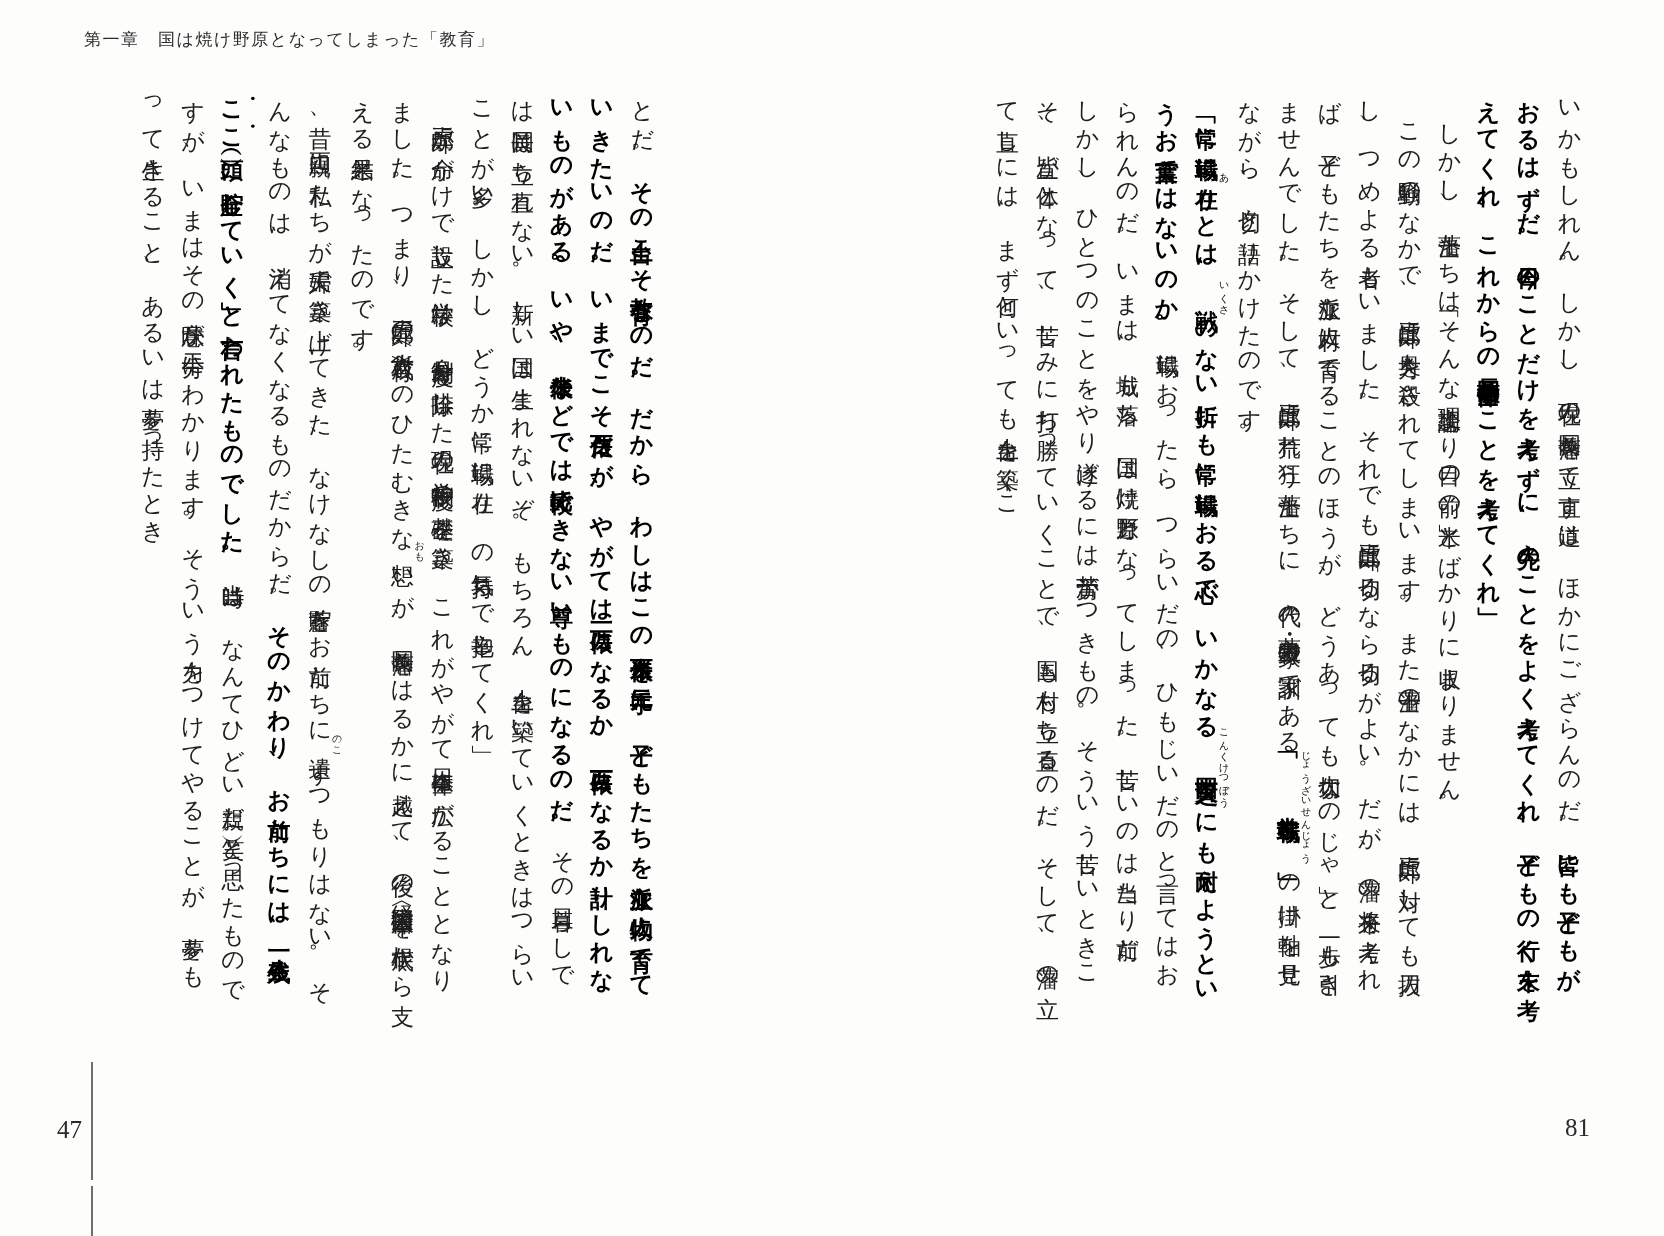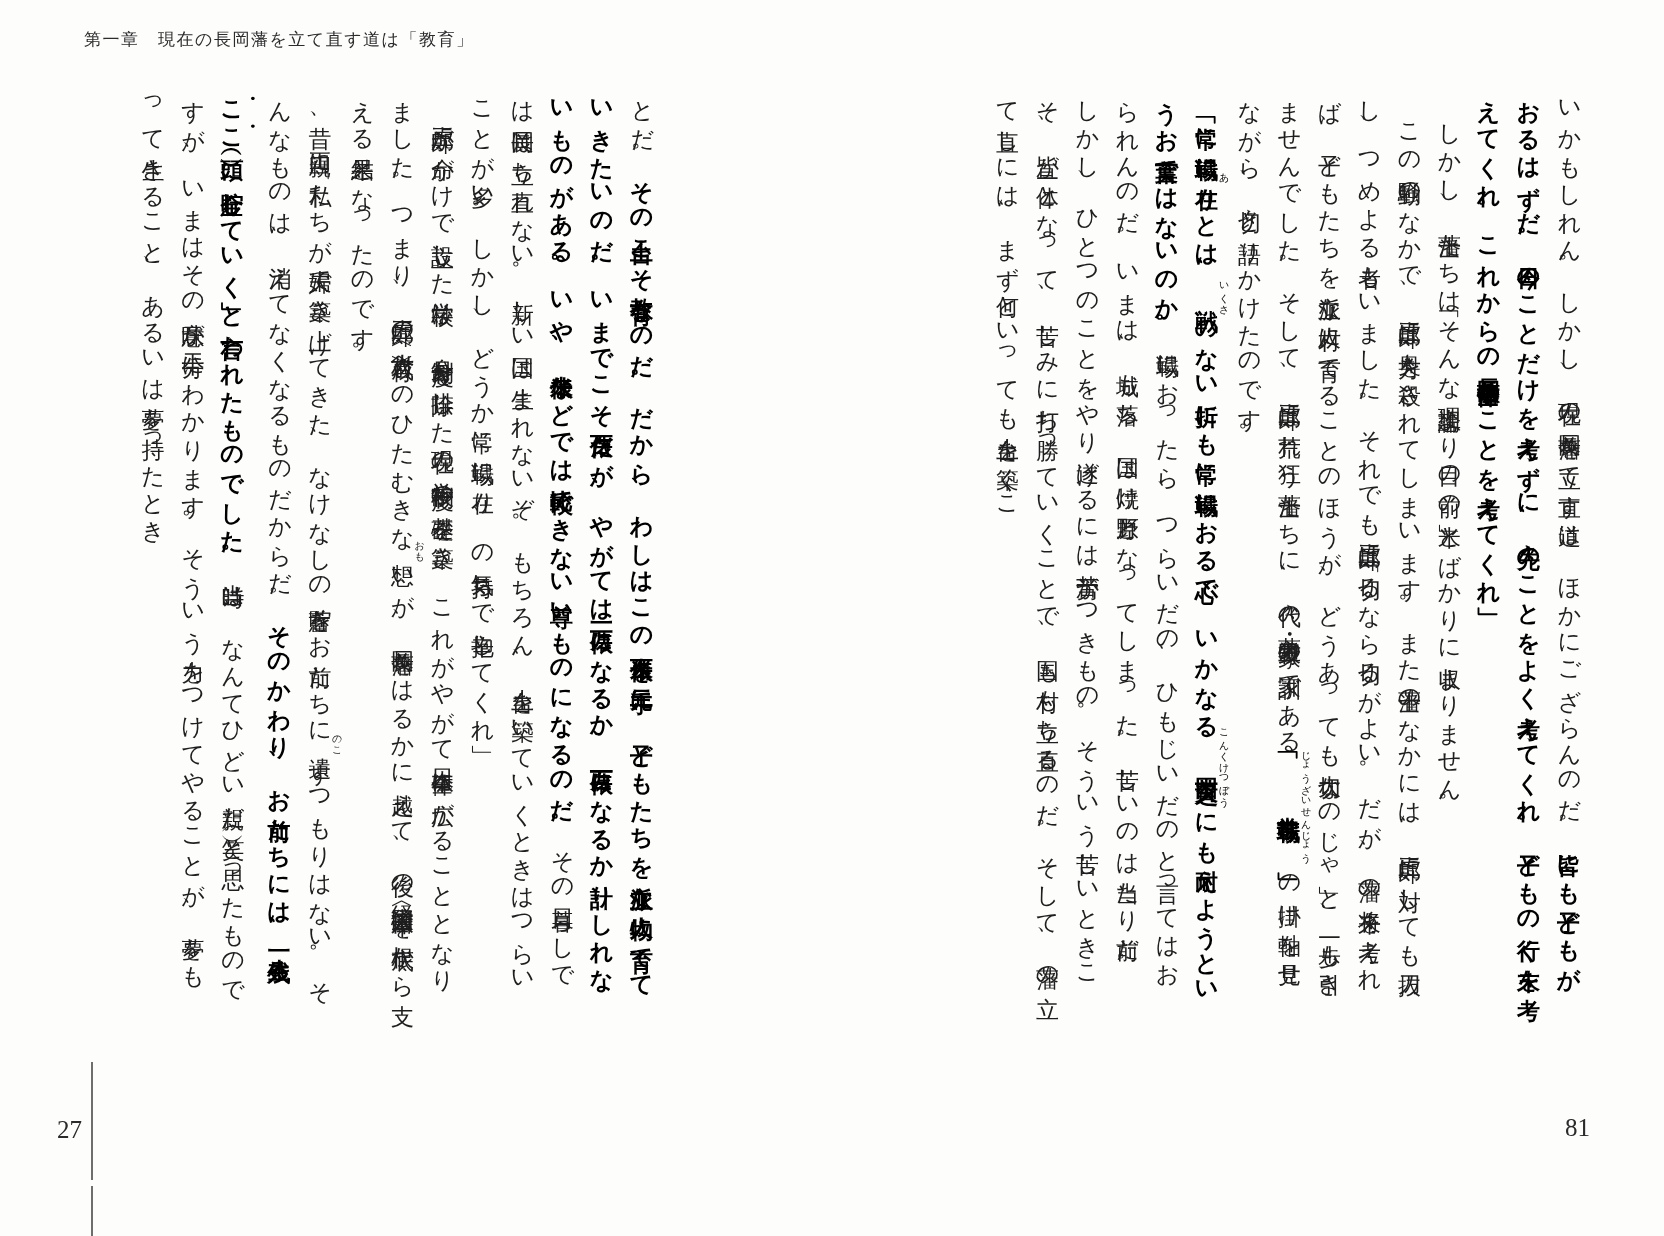--- a/index.html
+++ b/index.html
@@ -81,35 +81,35 @@
     background: #6e6e6e;
   }
   .crease-a { top: 1062px; height: 118px; }
   .crease-b { top: 1186px; height: 50px; }
 </style>
 </head>
 <body>
 
 <div class="spread">
 
-  <div class="chapter-header">第一章　現在の長岡藩を立て直す道は「教育」</div>
+  <div class="chapter-header">第一章　国は焼け野原となってしまった「教育」</div>
 
   <div class="vtext" id="right-text">
       <p><span>いかもしれん。しかし、現在の長岡藩を立て直す道は、ほかにござらんのだ。</span><span class="em">皆にも子どもがおるはずだ。今日のことだけを考えずに、先々のことをよく考えてくれ。子どもの行く末を考えてくれ。これからの長岡藩全体のことを考えてくれ」</span></p>
       <p class="indent"><span>しかし、藩士たちは「そんな理想論より目の前の米」とばかりに収まりません。</span></p>
       <p class="indent"><span>この騒動のなかで、虎三郎は奥方を殺されてしまいます。また藩士のなかには、虎三郎に対しても抜刀し、つめよる者もいました。それでも虎三郎は「切るなら切るがよい。だが、藩の将来を考えれば、子どもたちを立派な人材に育てることのほうが、どうあっても大切なのじゃ」と、一歩も引きませんでした。そして、虎三郎は荒れ狂う藩士たちに、代々の藩主・牧野家の家訓である</span><span class="em">「</span><ruby class="em">常在戦場<rt>じょうざいせんじょう</rt></ruby><span class="em">」</span><span>の掛け軸を見せながら、切々と語りかけたのです。</span></p>
       <p class="indent"><span class="em">「常に戦場に</span><ruby class="em">在<rt>あ</rt></ruby><span class="em">りとは、</span><ruby class="em">戦<rt>いくさ</rt></ruby><span class="em">のない折にも常に戦場におる心で、いかなる</span><ruby class="em">困苦欠乏<rt>こんくけつぼう</rt></ruby><span class="em">にも耐えようというお言葉ではないのか。</span><span>戦場におったら、つらいだの、ひもじいだのと言ってはおられんのだ。いまは、城も落ち、国は焼け野原となってしまった。苦しいのは当たり前だ。しかし、ひとつのことをやり遂げるには苦労がつきもの。そういう苦しいときこそ、皆が一体となって、苦しみに打ち勝っていくことで、国も村も立ち直るのだ。そして、藩の立て直しには、まず何といっても土台を築くこ</span></p>
     </div>
 
   <div class="vtext" id="left-text">
       <p><span>とだ。</span><span class="em">その土台こそ教育なのだ。だから、わしはこの米百俵を元手に、子どもたちを立派な人物に育てていきたいのだ。いまでこそ百俵だが、やがては一万俵になるか、百万俵になるか計りしれないものがある。いや、米俵などでは比較できない尊いものになるのだ。</span><span>その日暮らしでは長岡は立ち直れない。新しい国は生まれないぞ。もちろん、土台を築いていくときはつらいことが多い。しかし、どうか常に戦場に在り、の気持ちで辛抱してくれ」</span></p>
       <p class="indent"><span>虎三郎が命がけで設立した学校は、身分制度を排除した現在の学校制度の基礎を築き、これがやがて日本全体に広がることとなりました。つまり、虎三郎の〈人材育成〉へのひたむきな</span><ruby>想<rt>おも</rt></ruby><span>いが、長岡藩をはるかに越えて、後の経済大国〈日本〉を根底から支える結果となったのです。</span></p>
       <p class="indent"><span>昔、両親に「私たちが夫婦で築き上げてきた、なけなしの貯蓄をお前たちに</span><ruby>遺<rt>のこ</rt></ruby><span>すつもりはない。そんなものは、消えてなくなるものだからだ。</span><span class="em">そのかわり、お前たちには、一生残る</span><span class="em dots">ここ</span><span class="em">（頭）に貯金していく」と言われたものでした。</span><span>当時は、なんてひどい親だ（笑）と思ったものですが、いまはその意味が十二分にわかります。そういう力をつけてやることが、夢をもって生きること、あるいは夢を持ったとき</span></p>
     </div>
 
   <div class="page-num" id="pn-right">81</div>
 
-  <div class="page-num" id="pn-left">27</div>
+  <div class="page-num" id="pn-left">47</div>
 
   <div class="crease-a"></div>
   <div class="crease-b"></div>
 
 </div>
 
 </body></html>

